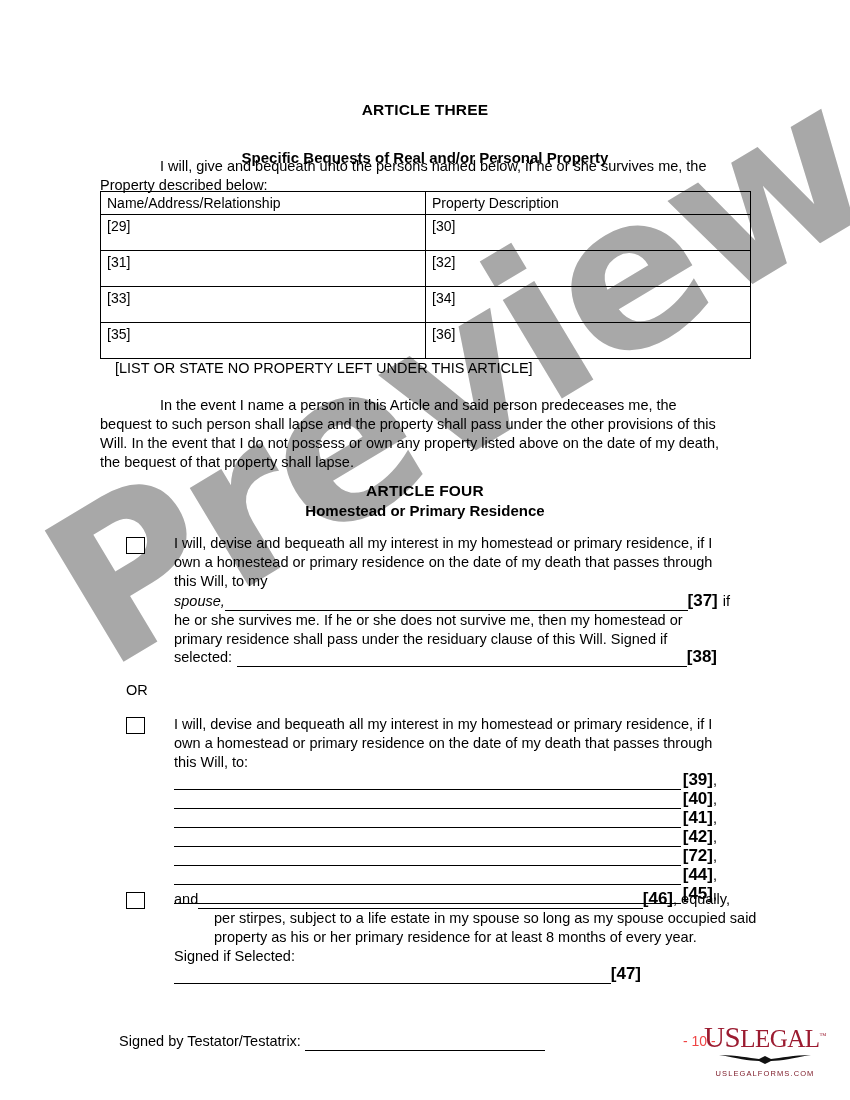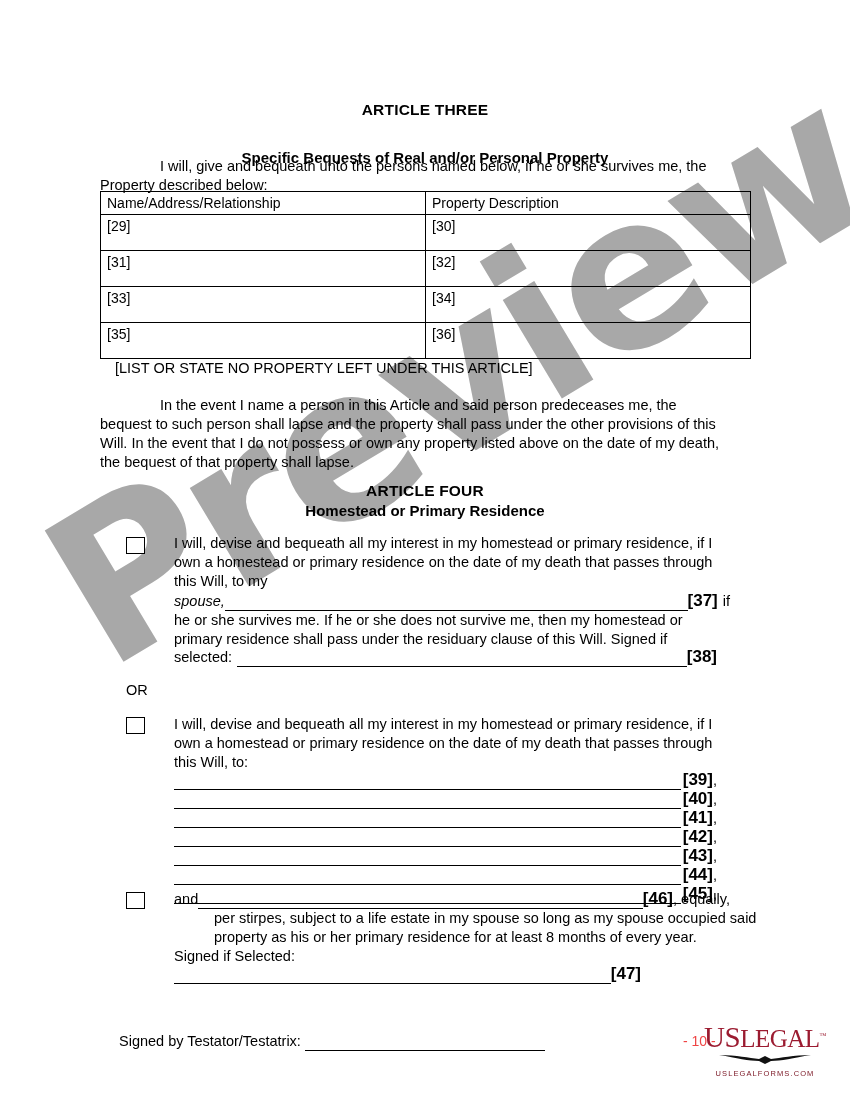--- a/index.html
+++ b/index.html
@@ -258,21 +258,21 @@
       </div>
 
       <div class="numline-row">
         <span class="rule"></span>
         <span class="tag">[42]</span>
         <span class="body-text">,</span>
       </div>
 
       <div class="numline-row">
         <span class="rule"></span>
-        <span class="tag">[43]</span>
+        <span class="tag">[72]</span>
         <span class="body-text">,</span>
       </div>
 
       <div class="numline-row">
         <span class="rule"></span>
         <span class="tag">[44]</span>
         <span class="body-text">,</span>
       </div>
 
       <div class="numline-row">

